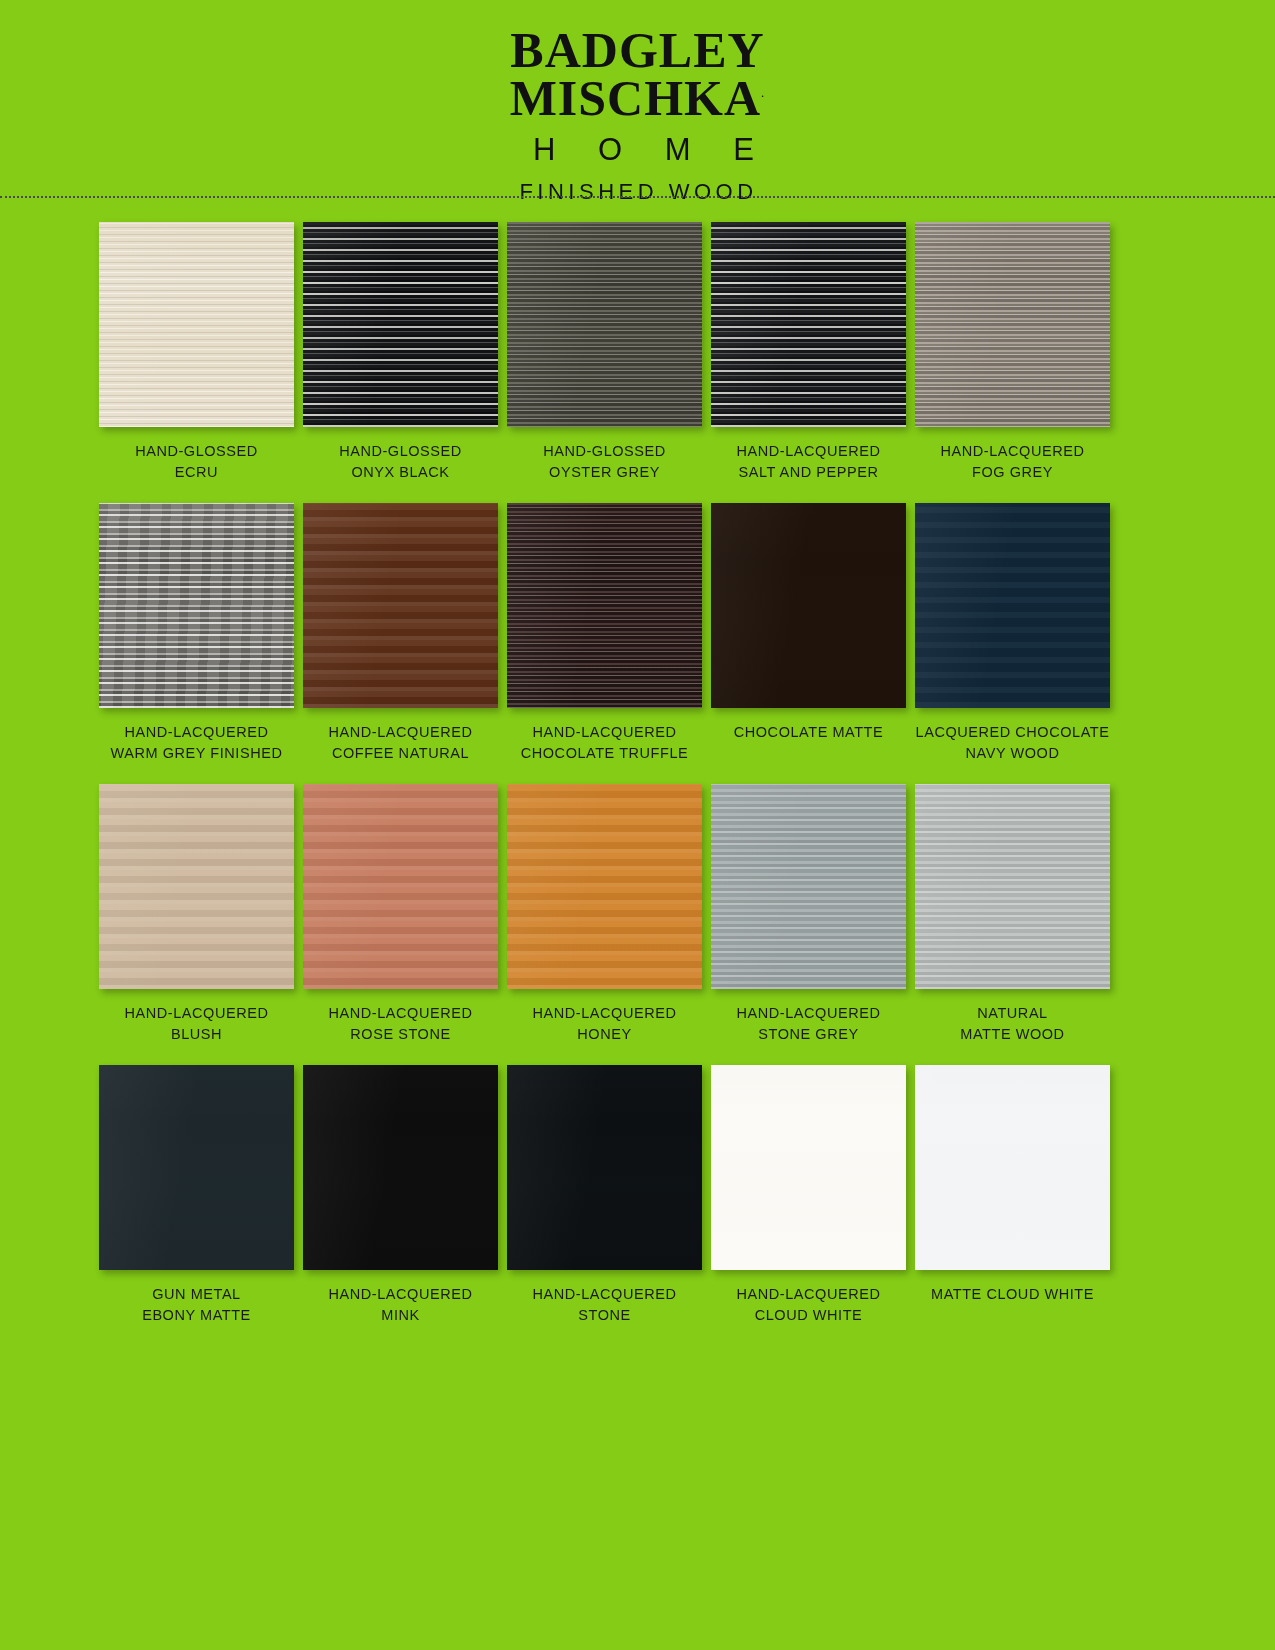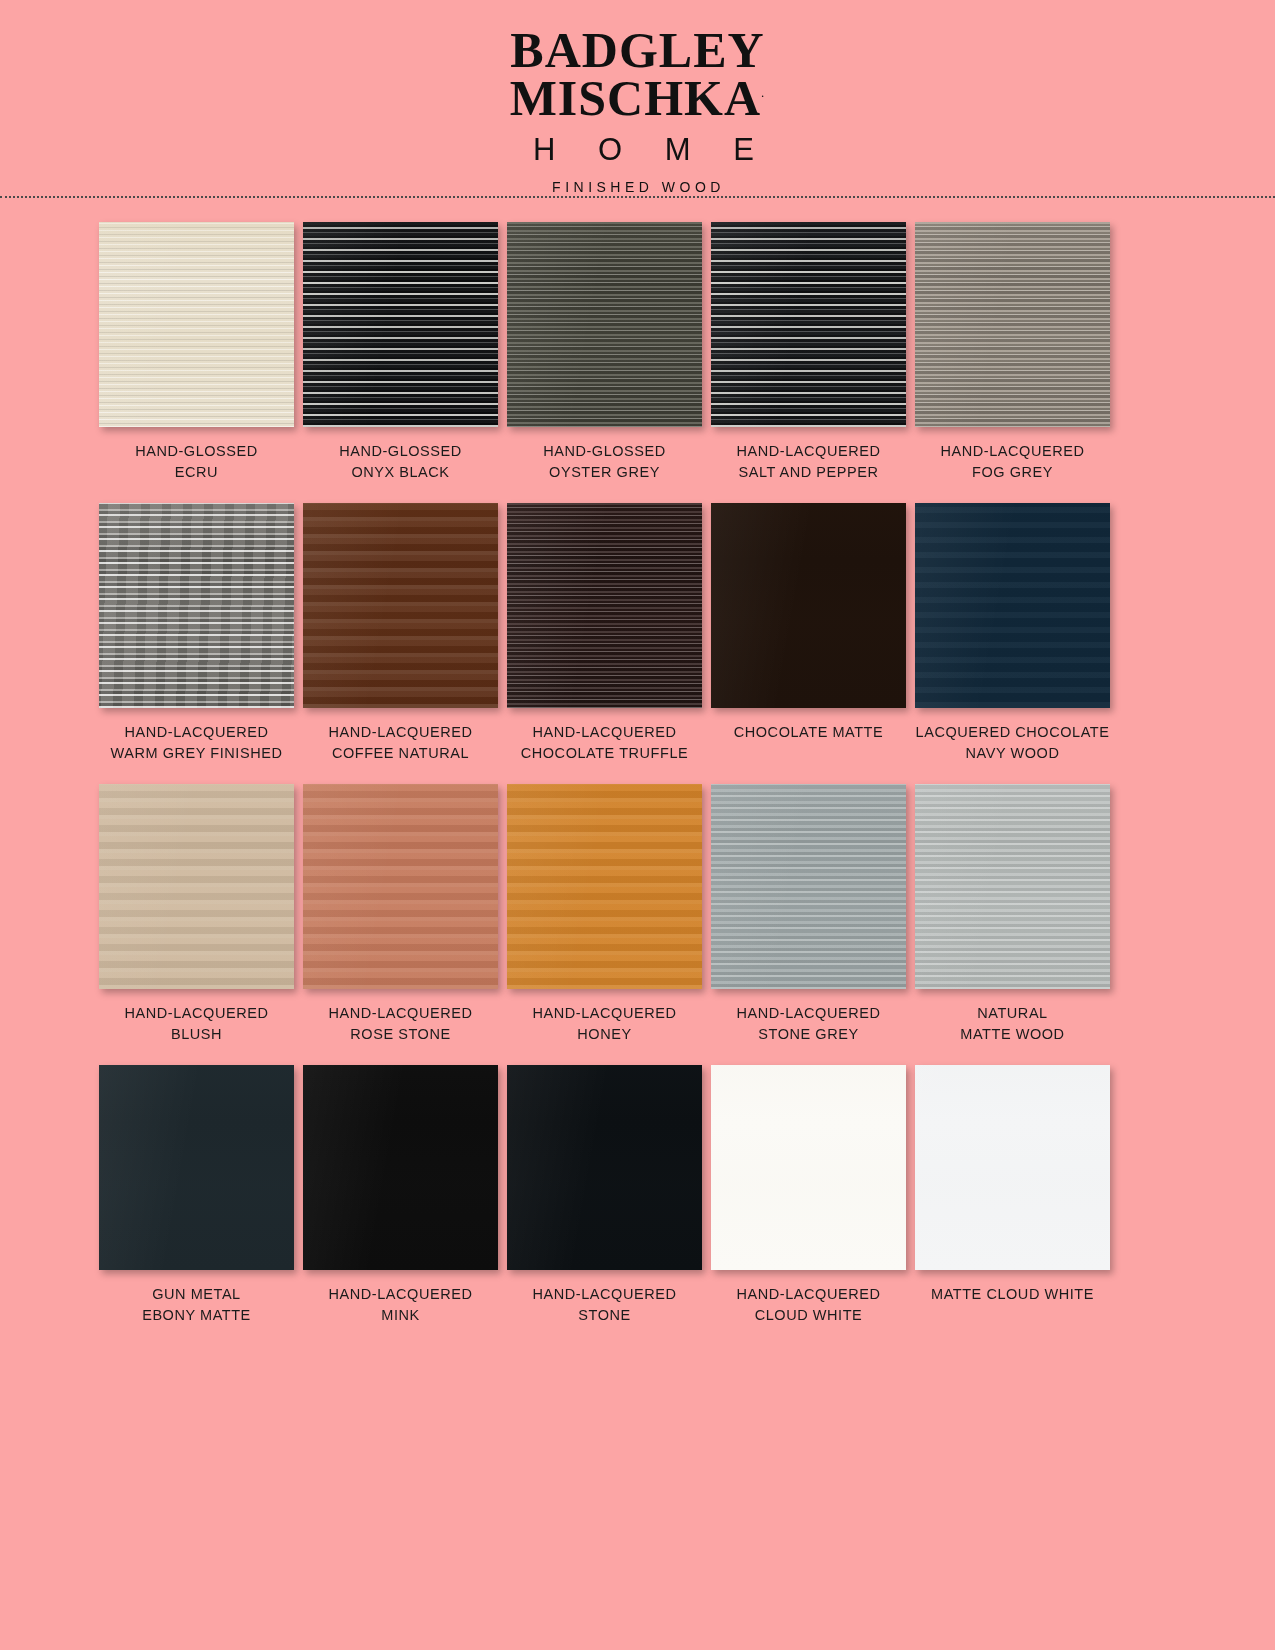--- a/index.html
+++ b/index.html
@@ -5,21 +5,21 @@
   * { box-sizing: border-box; }
   html, body {
     margin: 0; padding: 0;
     background: #ffffff;
     width: 1275px; height: 1650px;
     font-family: "Liberation Sans", sans-serif;
   }
   .page {
     position: relative;
     width: 1275px; height: 1650px;
-    background: #fca5a5;
+    background: #84cc16;
     overflow: hidden;
   }
 
   
   .header {
     width: 100%;
     padding-top: 26px;
     text-align: center;
   }
   .brand-line1, .brand-line2 {
@@ -41,21 +41,21 @@
     font-family: "Liberation Sans", sans-serif;
     font-size: 31px;
     font-weight: 300;
     letter-spacing: 17px;
     color: #111111;
     margin-top: 10px;
     padding-left: 29px;
   }
   .brand-sub {
     font-family: "Liberation Sans", sans-serif;
-    font-size: 14px;
+    font-size: 22px;
     font-weight: 400;
     letter-spacing: 4.5px;
     color: #111111;
     margin-top: 11px;
     padding-left: 2px;
   }
   .dotted-rule {
     position: absolute;
     left: 0; right: 0;
     top: 196px;

